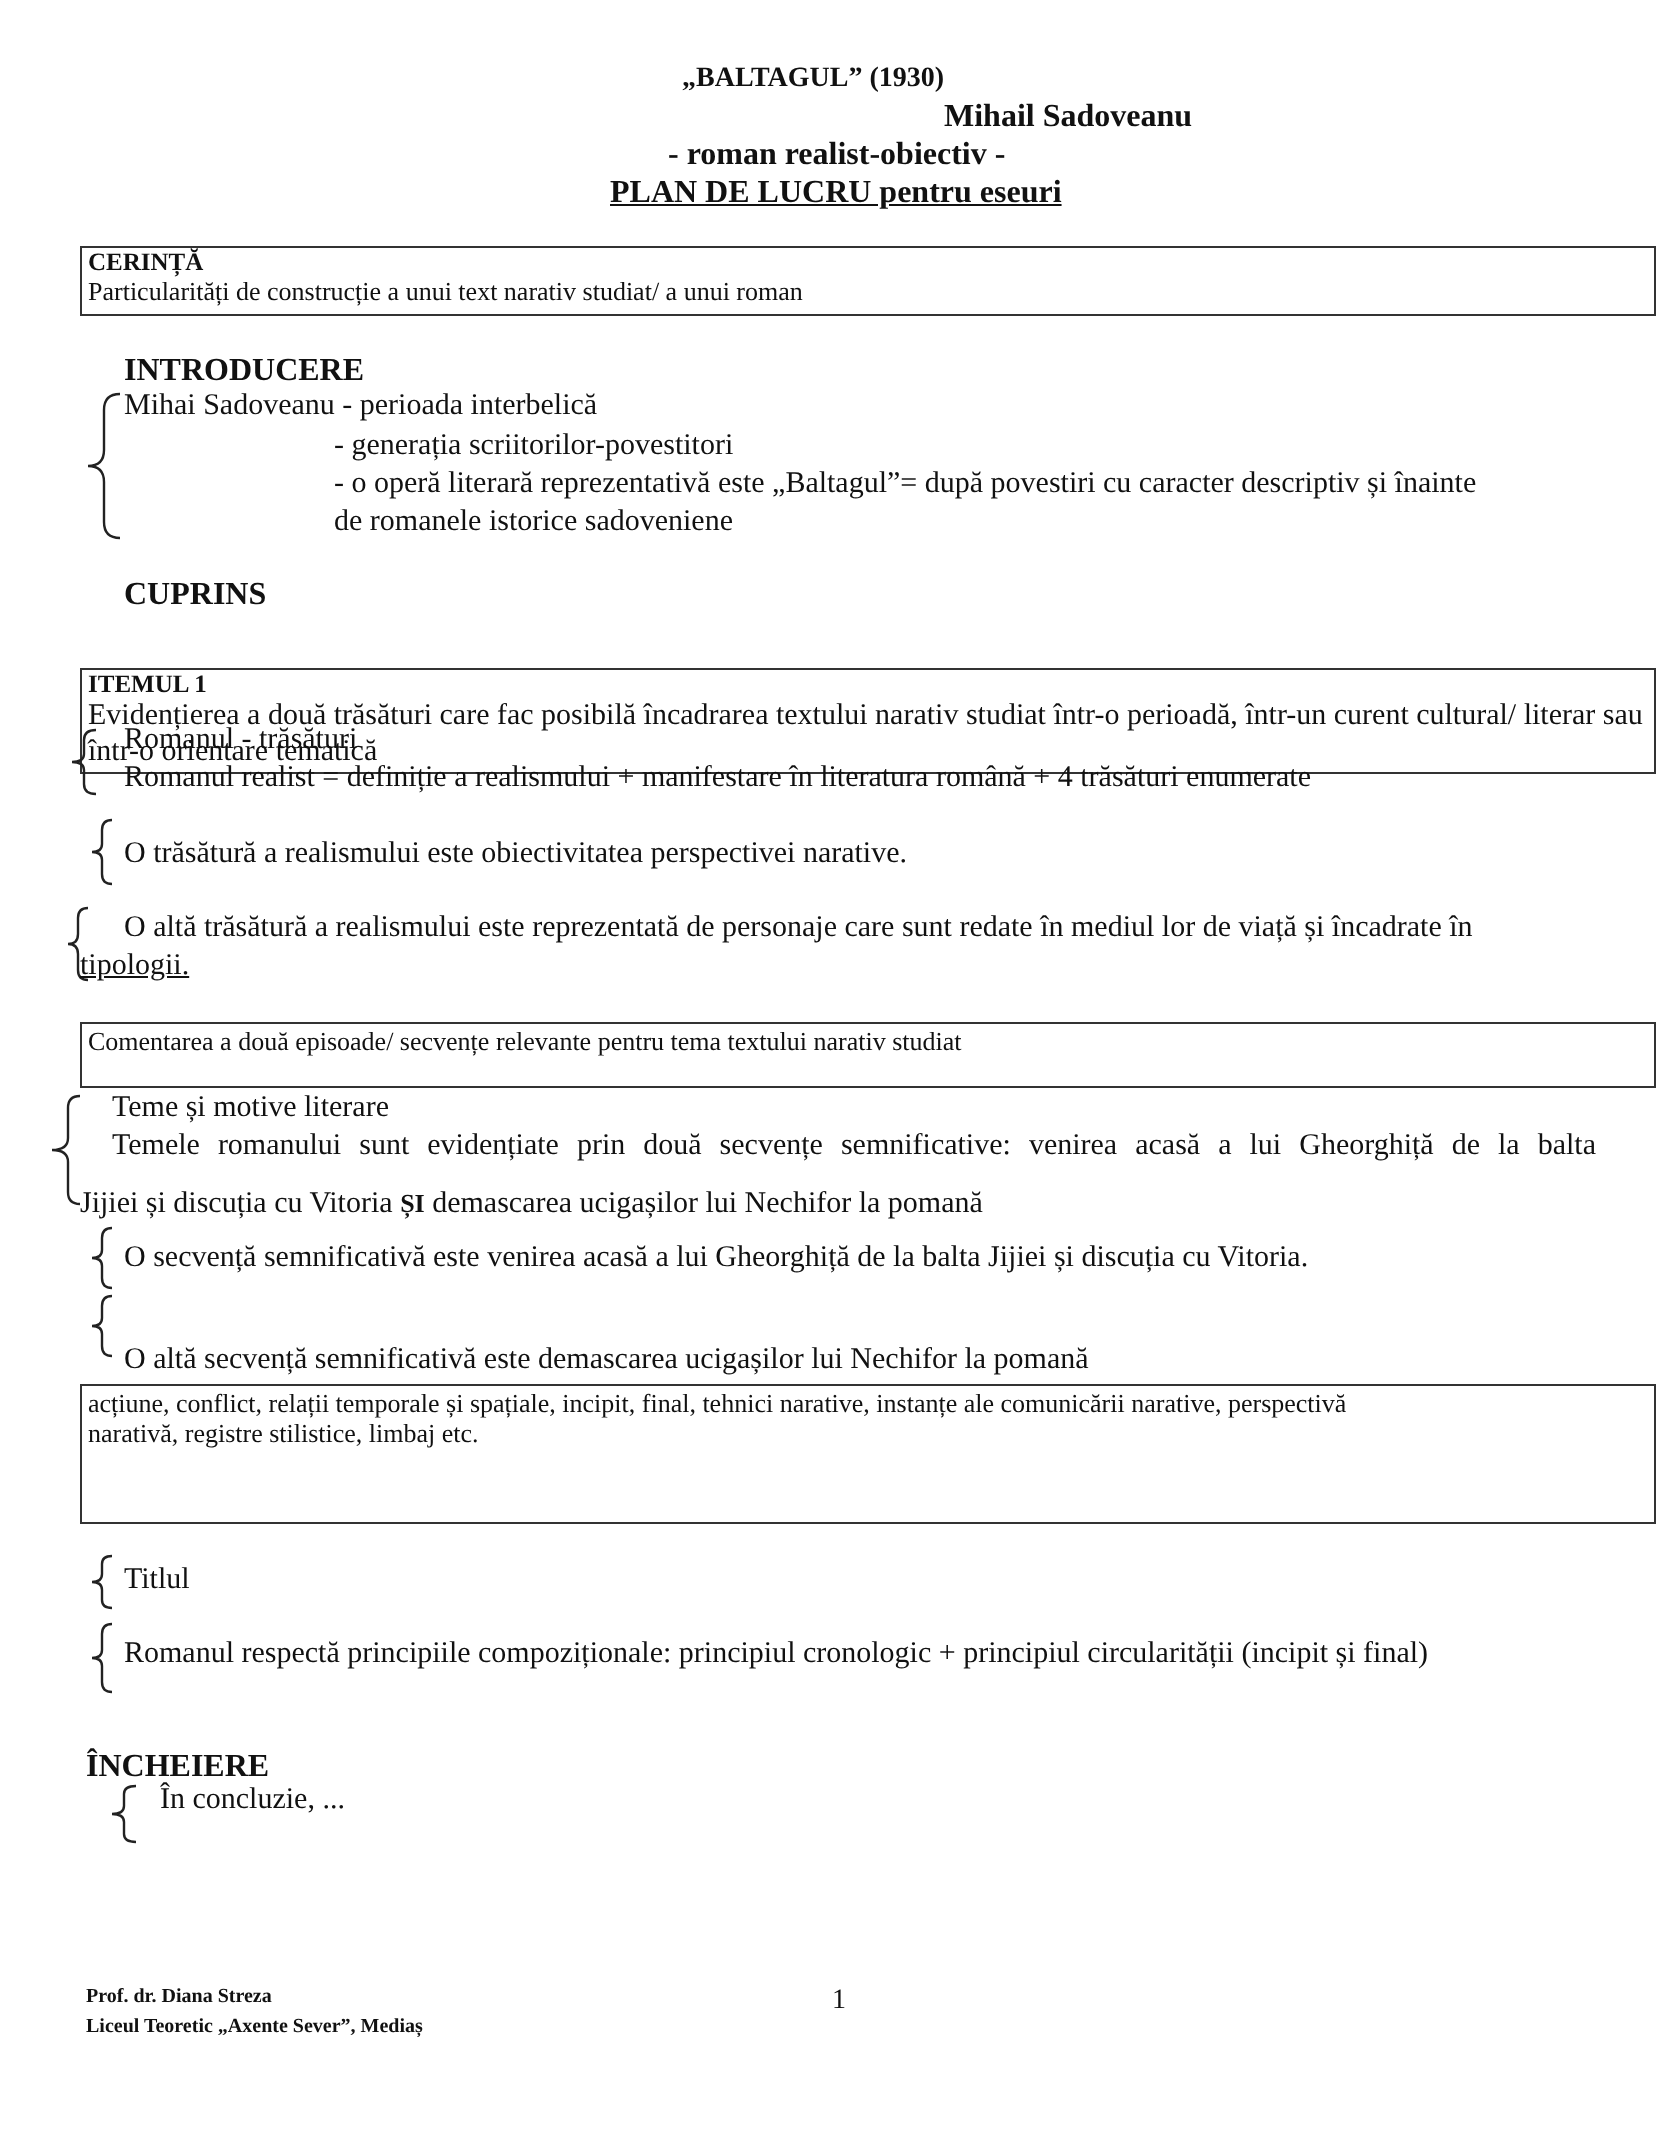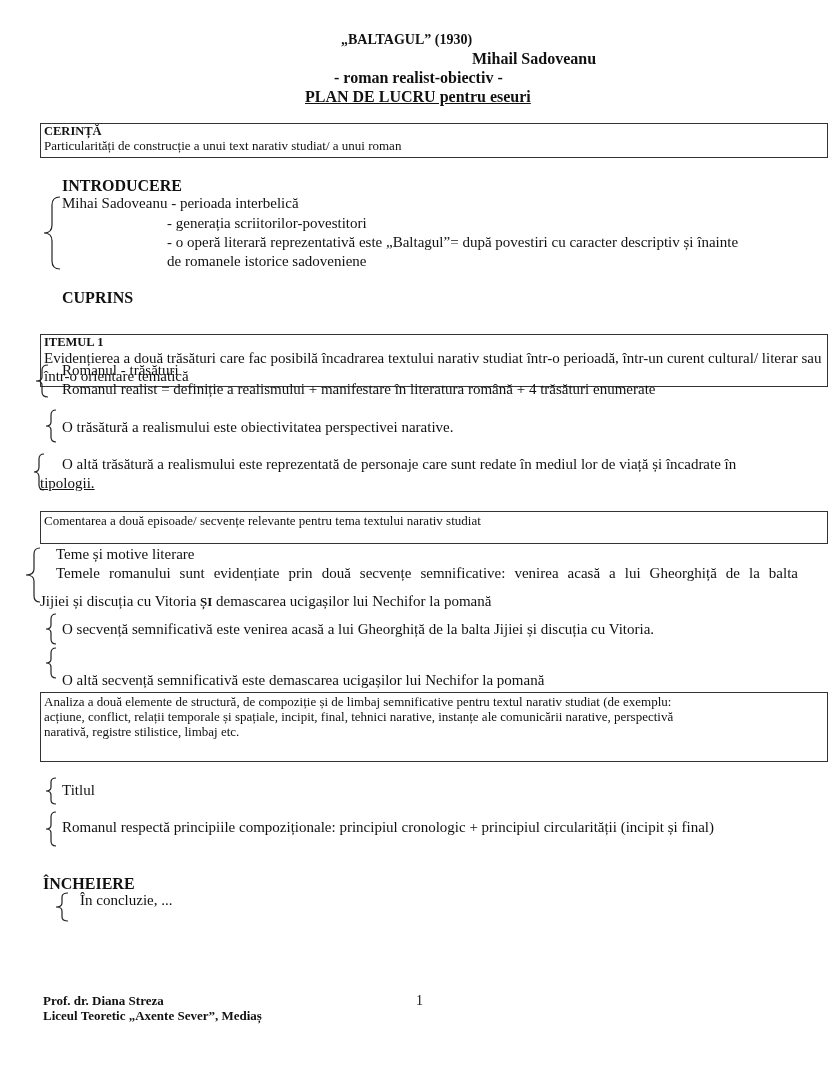--- a/index.html
+++ b/index.html
@@ -4,21 +4,21 @@
   <style>
     html, body { margin: 0; padding: 0; background: #ffffff; }
     body {
       width: 828px; height: 1071px; position: relative; overflow: hidden;
       font-family: "Liberation Serif", "DejaVu Serif", serif;
       color: #111;
     }
     .abs { position: absolute; white-space: nowrap; }
     .bold { font-weight: bold; }
     .t14 { font-size: 14px; }
-    .t13 { font-size: 13px; text-align: right; }
+    .t13 { font-size: 10px; text-align: right; }
     .box {
       position: absolute; left: 40px; width: 788px;
       border: 1px solid #333; box-sizing: border-box;
       padding: 1px 3px;
     }
     .box .label { font-weight: bold; font-size: 12.5px; line-height: 13px; display: block; }
     .box .desc { font-size: 13px; line-height: 15px; display: block; white-space: normal; }
     .box.large .desc { font-size: 15px; line-height: 18px; }
     .brace {
       position: absolute; color: #222;
@@ -105,21 +105,20 @@
 <div class="line" style="left:62px; top:620px;">O  secvență semnificativă  este venirea acasă a lui Gheorghiță de la balta Jijiei și discuția cu Vitoria.</div>
 
 <div class="brace" style="left:42px; top:646px;">
   <svg width="20" height="34" viewBox="0 0 20 34">
       <path d="M14 2 Q9 2 9 7 L9 13 Q9 17 4 17 Q9 17 9 21 L9 27 Q9 32 14 32" fill="none" stroke="#222" stroke-width="1.2"></path>
     </svg>
 </div>
 <div class="line" style="left:62px; top:671px;">O altă secvență semnificativă  este demascarea ucigașilor lui Nechifor la pomană</div>
 
 <div class="box" style="top:692px; height:70px;">
-  <span class="desc" style="white-space:nowrap;">Analiza a două elemente de structură, de compoziție și de limbaj semnificative pentru textul narativ studiat (de exemplu:</span>
   <span class="desc" style="white-space:nowrap;">acțiune, conflict, relații temporale și spațiale, incipit, final, tehnici narative, instanțe ale comunicării narative, perspectivă</span>
   <span class="desc" style="white-space:nowrap;">narativă, registre stilistice, limbaj etc.</span>
 </div>
 
 <div class="brace" style="left:42px; top:776px;">
   <svg width="20" height="30" viewBox="0 0 20 30">
       <path d="M14 2 Q9 2 9 6 L9 11 Q9 15 4 15 Q9 15 9 19 L9 24 Q9 28 14 28" fill="none" stroke="#222" stroke-width="1.2"></path>
     </svg>
 </div>
 <div class="line" style="left:62px; top:781px;">Titlul</div>

